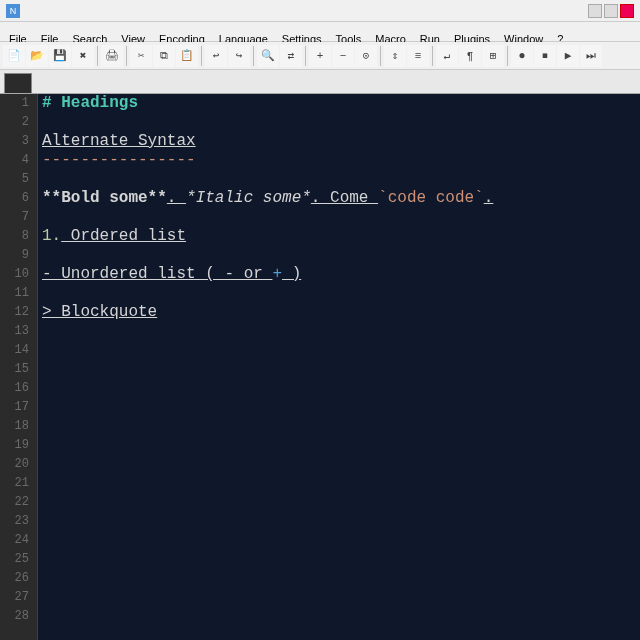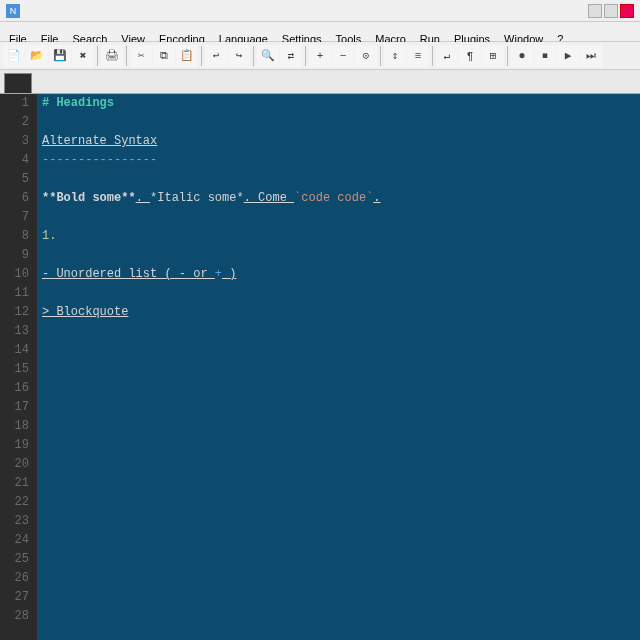--- a/index.html
+++ b/index.html
@@ -157,40 +157,40 @@
       min-width: 38px;
       border-right: 1px solid #404040;
       user-select: none;
       overflow: hidden;
     }
     .line-numbers div {
       height: 19px;
     }
     .code-area {
       flex: 1;
-      background: #0c4a6e;
+      background: #0f172a;
       color: #d4d4d4;
-      font-size: 12px;
+      font-size: 16px;
       line-height: 19px;
       padding: 0 4px;
       overflow: hidden;
     }
     .code-line {
       height: 19px;
       white-space: pre;
       display: flex;
       align-items: center;
     }
 
     
     .c-heading { color: #4ec9b0; font-weight: bold; }
     .c-plain   { color: #d4d4d4; text-decoration: underline; }
     .c-dash    { color: #ce9178; }
     .c-bold    { color: #d4d4d4; font-weight: bold; }
-    .c-italic  { color: #d4d4d4; }
+    .c-italic  { color: #d4d4d4; font-style: italic; }
     .c-code    { color: #ce9178; }
     .c-kw      { color: #569cd6; }
     .c-num     { color: #b5cea8; }
   </style>
 </head>
 <body>
 
 <div class="title-bar">
   <div class="title-bar-left">
     <div class="title-icon">N</div>
@@ -318,20 +318,21 @@
       <span class="c-plain">. Come </span>
       <span class="c-code">`code code`</span>
       <span class="c-plain">.</span>
     </div>
 
 
     <div class="code-line">&nbsp;</div>
 
     <div class="code-line">
       <span class="c-num">1.</span>
+      <span class="c-plain"> Ordered list</span>
     </div>
 
     <div class="code-line">&nbsp;</div>
 
     <div class="code-line">
       <span class="c-plain">- Unordered list ( - or </span>
       <span class="c-kw">+</span>
       <span class="c-plain"> )</span>
     </div>
 

